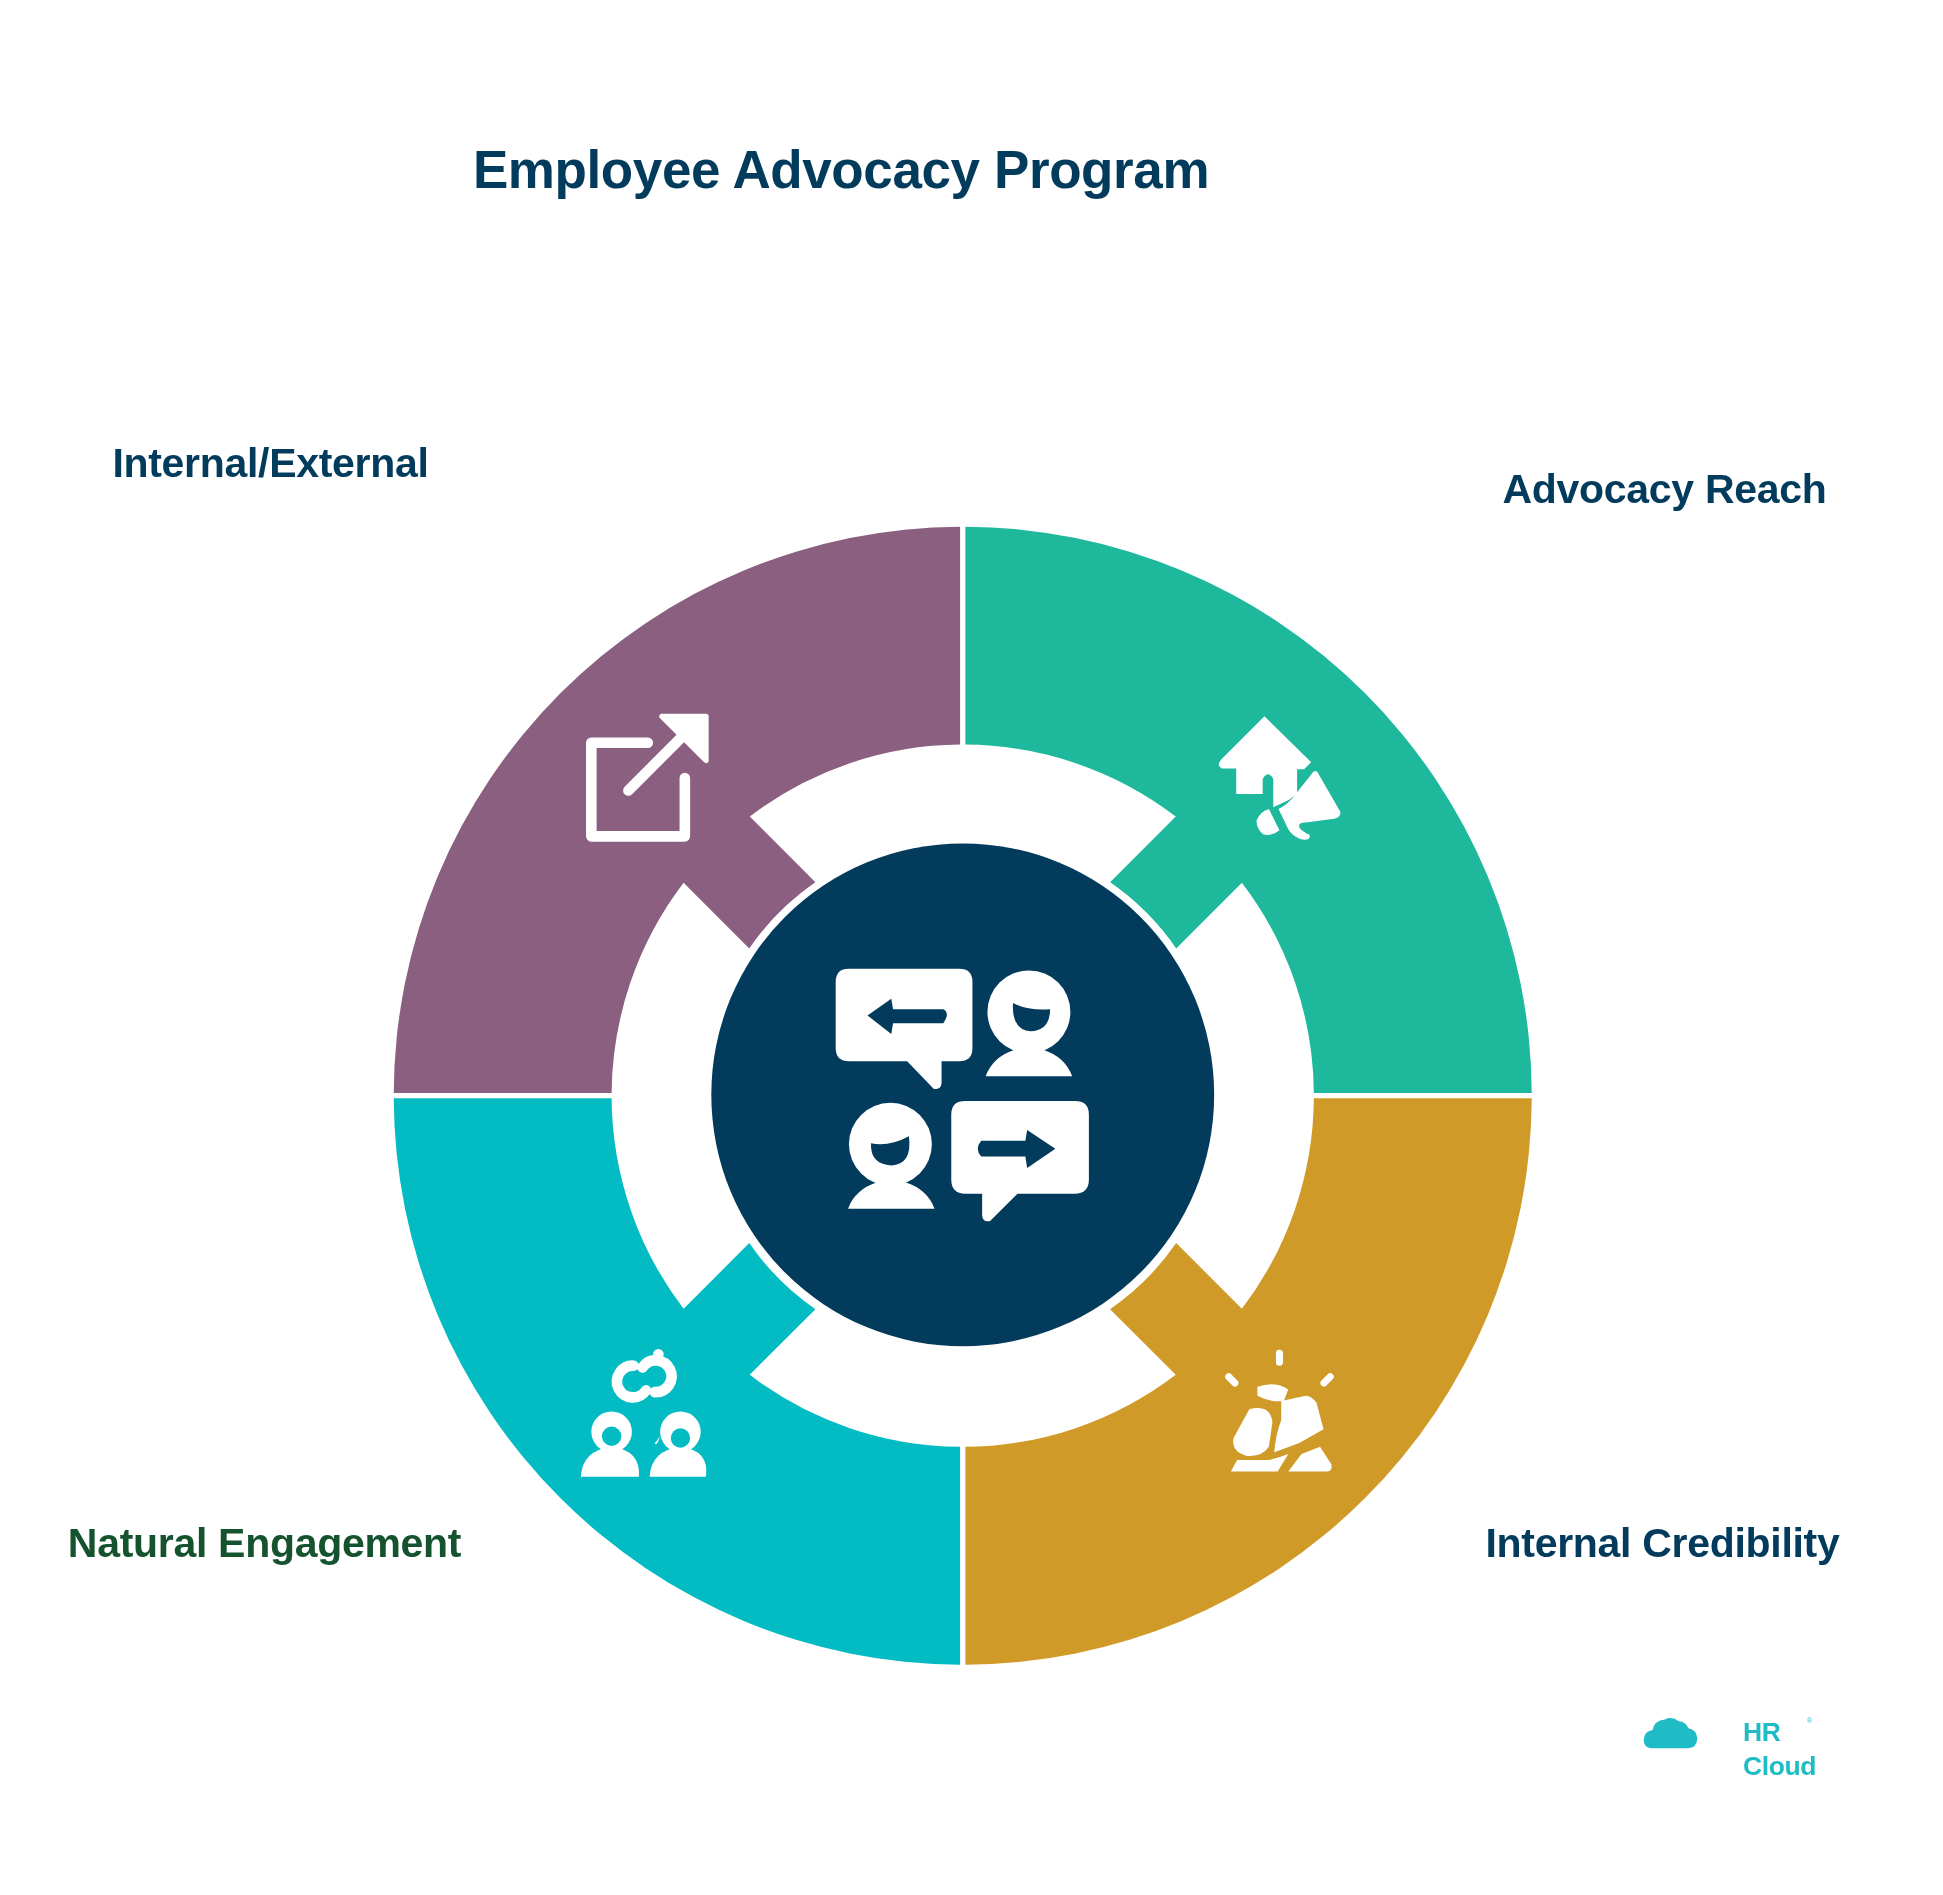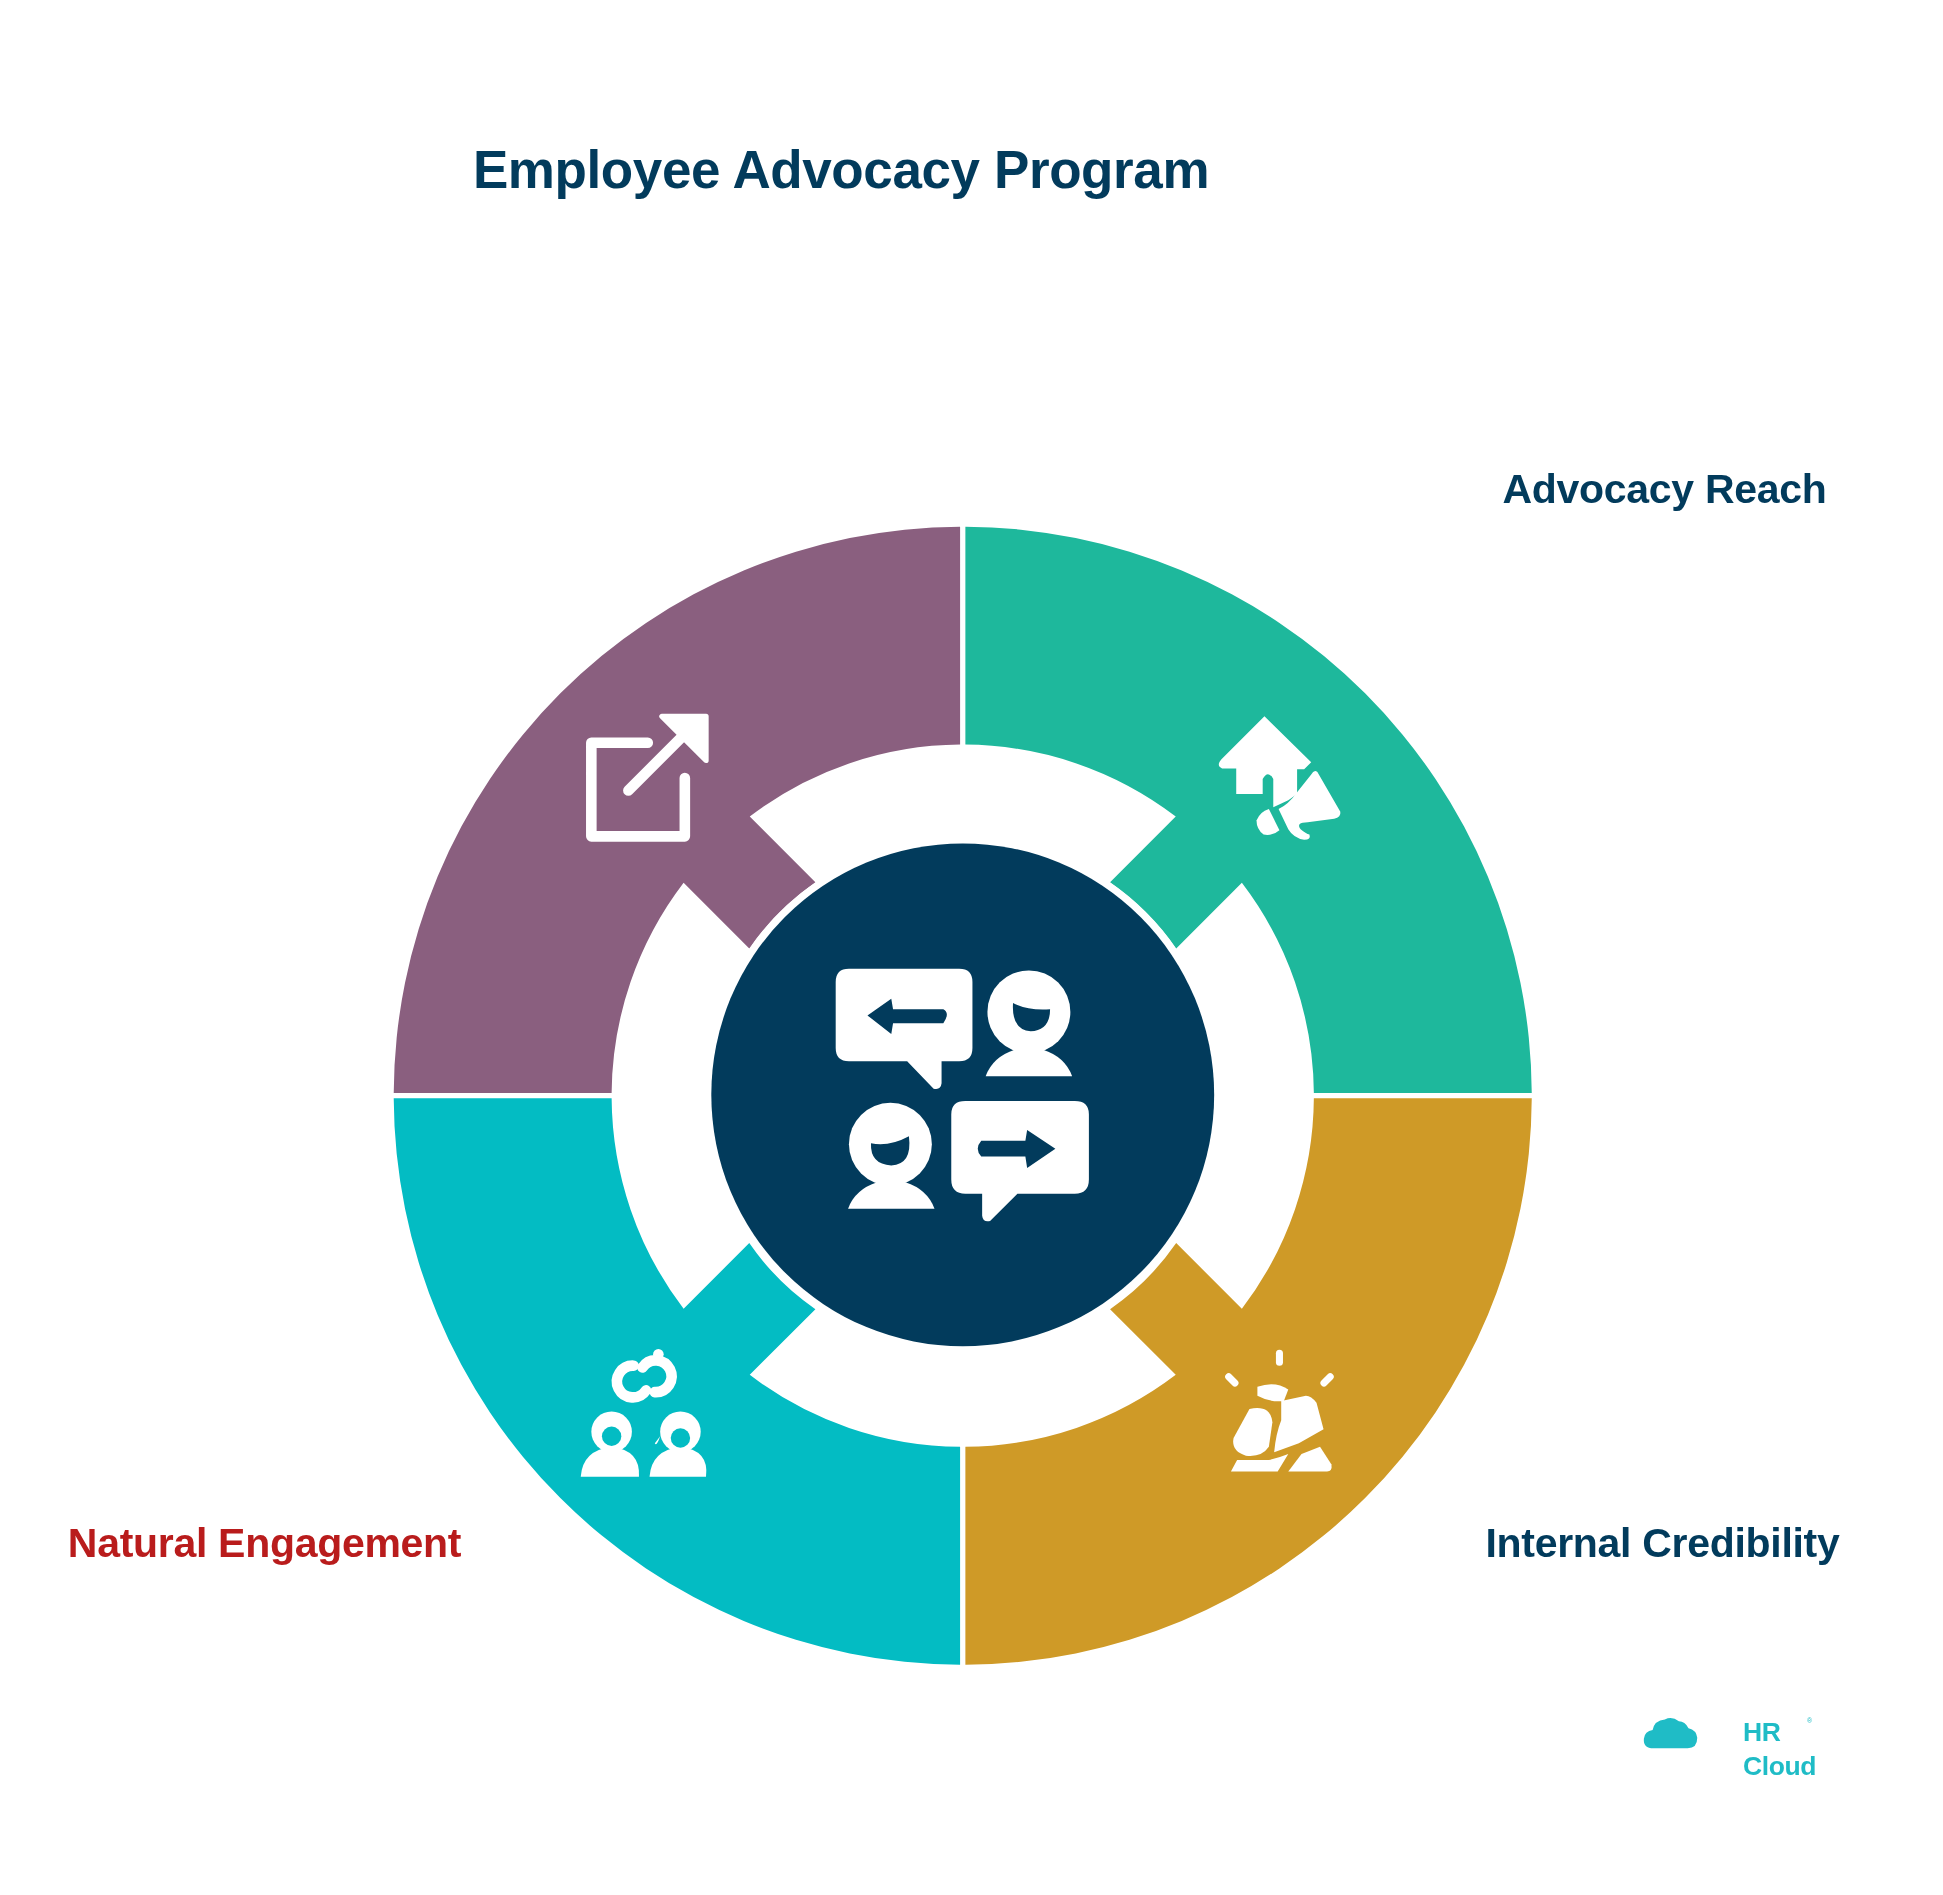--- a/index.html
+++ b/index.html
@@ -93,25 +93,26 @@
       <path d="M 961 1370 Q 969 1348 994 1340 L 1026 1340 Q 1051 1348 1059 1370 Z"></path>
       <path d="M 987 1296 Q 1008 1300 1030 1288 Q 1034 1320 1010 1321 Q 986 1320 987 1296 Z" fill="#023b5c"></path>
 
       <path d="M 1094 1248 L 1218 1248 Q 1234 1248 1234 1263 L 1234 1337 Q 1234 1353 1218 1353 L 1153 1353 L 1122 1384 Q 1114 1386 1113 1378 L 1113 1353 L 1094 1353 Q 1078 1353 1078 1337 L 1078 1263 Q 1078 1248 1094 1248 Z"></path>
       <path d="M 1112 1293 L 1162 1293 L 1164 1281 L 1196 1302 L 1164 1324 L 1162 1311 L 1112 1311 Q 1104 1302 1112 1293 Z" fill="#023b5c"></path>
     </g>
   </g>
 </svg>
 
 <div class="label" style="left:94px; top:436px; width:353px; color:#023b5c;">
+  <span>Internal/External</span>
 </div>
 <div class="label" style="left:1488px; top:462px; width:353px; color:#023b5c;">
   <span>Advocacy Reach</span>
 </div>
-<div class="label" style="left:44px; top:1516px; width:441px; color:#b91c1c;">
+<div class="label" style="left:44px; top:1516px; width:441px; color:#14532d;">
   <span>Natural Engagement</span>
 </div>
 <div class="label" style="left:1442px; top:1516px; width:441px; color:#023b5c;">
   <span>Internal Credibility</span>
 </div>
 
 <div class="logo">
   <svg width="56" height="35" viewBox="0 0 64 40" style="position:absolute;left:1.8px;top:0;">
     <path d="M 12 38 Q 0 38 1 27 Q 2 18 11 17 Q 13 6 25 5 Q 33 1 41 7 Q 48 7 52 15 Q 61 17 62 26 Q 62 38 51 38 Z" fill="#1fbcc6"></path>
   </svg>

